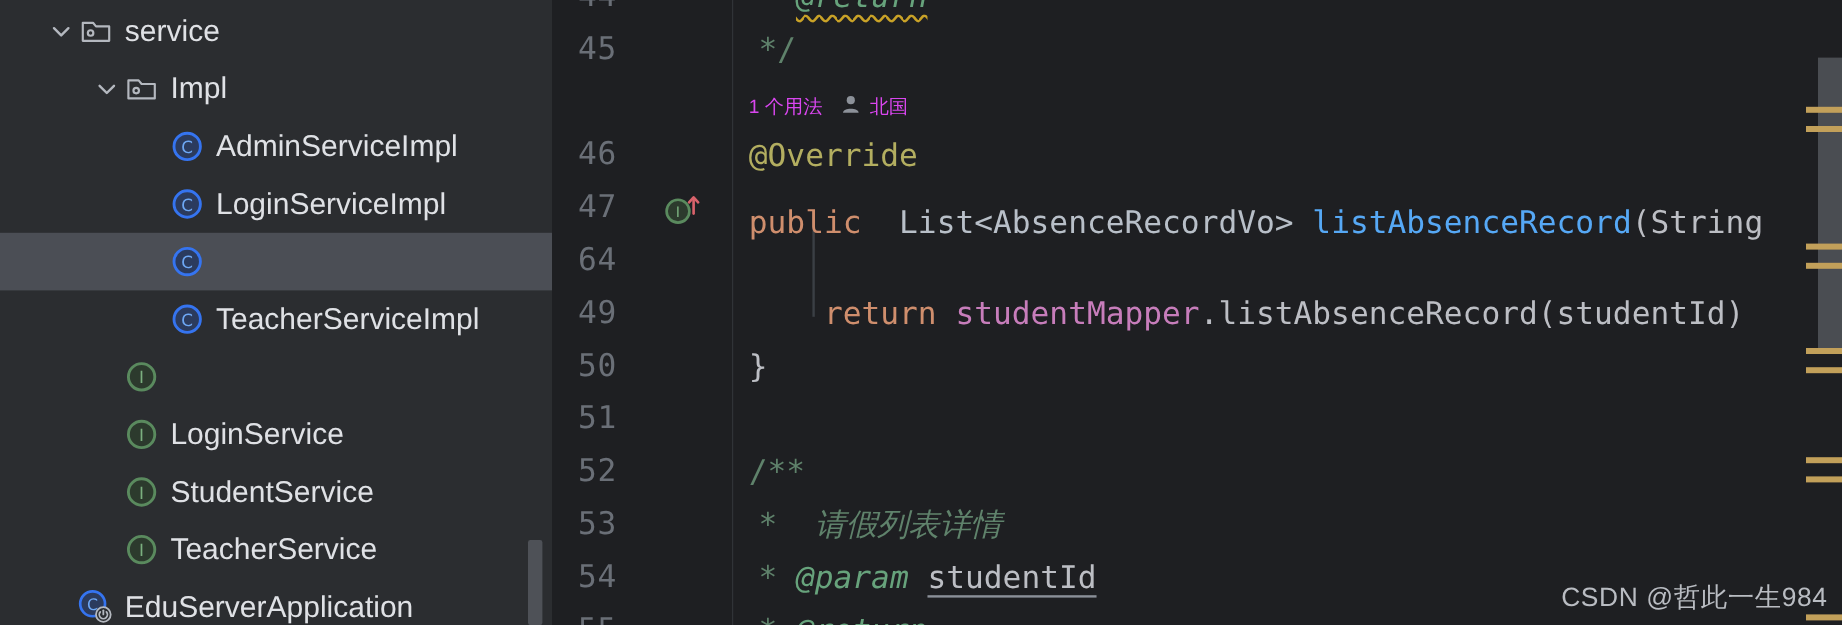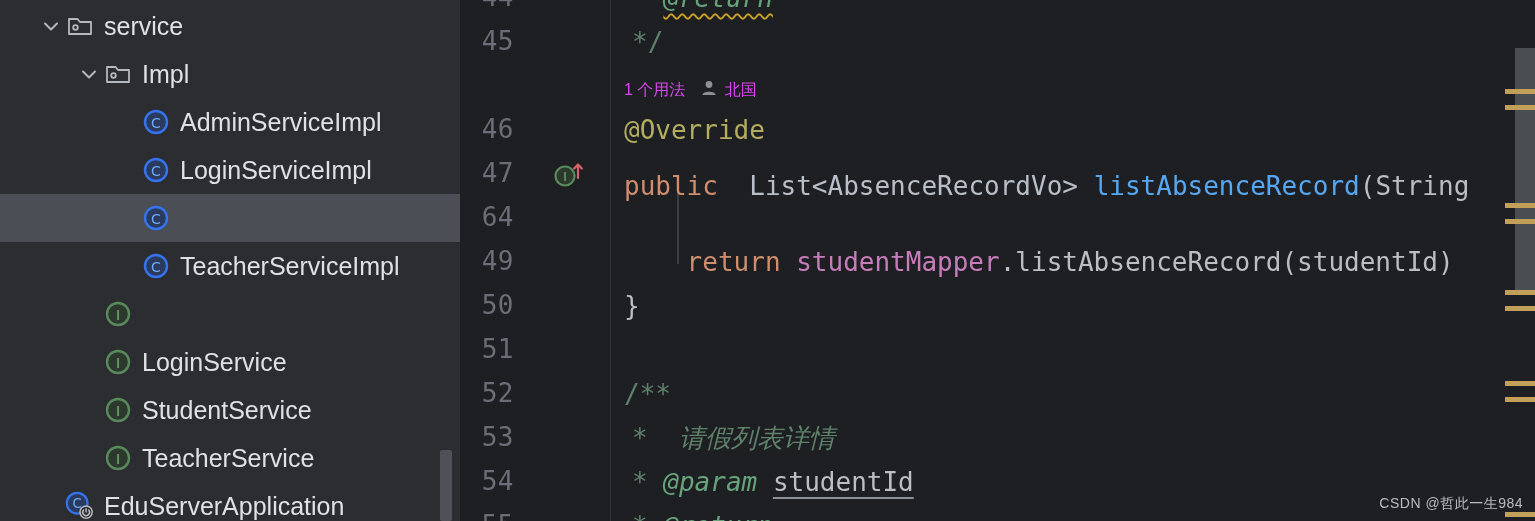--- a/index.html
+++ b/index.html
@@ -95,21 +95,21 @@
   .ed-scroll{
     position:absolute;right:0;top:48px;width:20px;height:242px;
     background:#4a4d52;
   }
   .mark{
     position:absolute;right:0;width:30px;height:5px;background:#c2a05a;
   }
 
   .watermark{
     position:absolute;right:12px;bottom:8px;
-    font-size:14px;color:#b9bcc2;font-family:"Liberation Sans",sans-serif;
+    font-size:22px;color:#b9bcc2;font-family:"Liberation Sans",sans-serif;
     letter-spacing:0.5px;
   }
 </style>
 </head>
 <body>
 
 <div class="app">
 
   <div class="sidebar">
     <div class="tree" id="tree">

